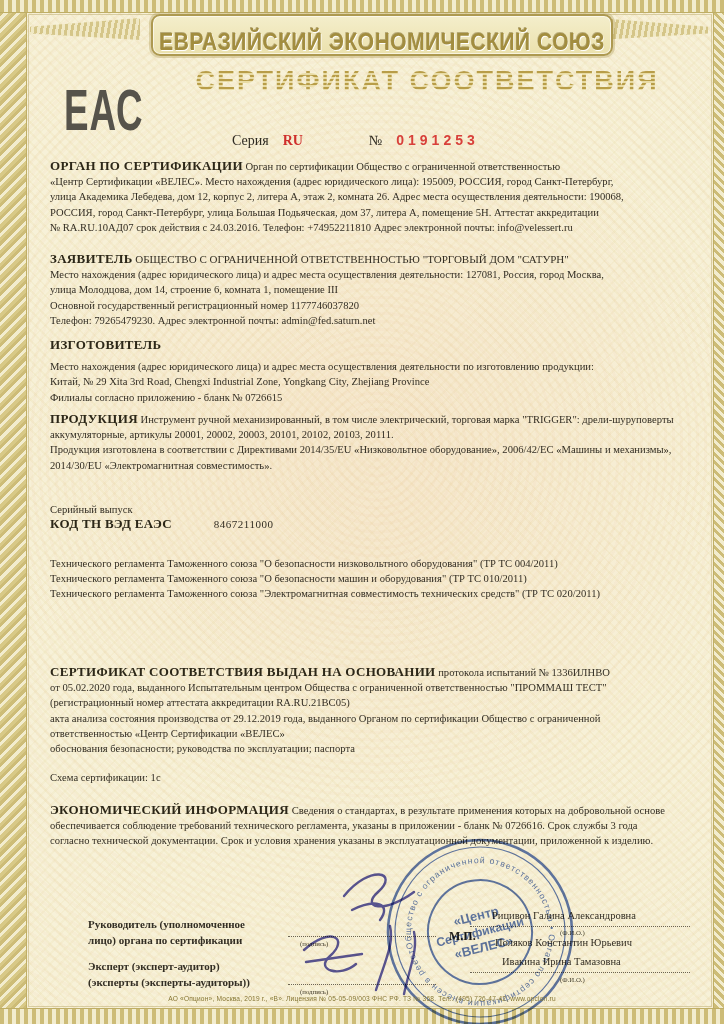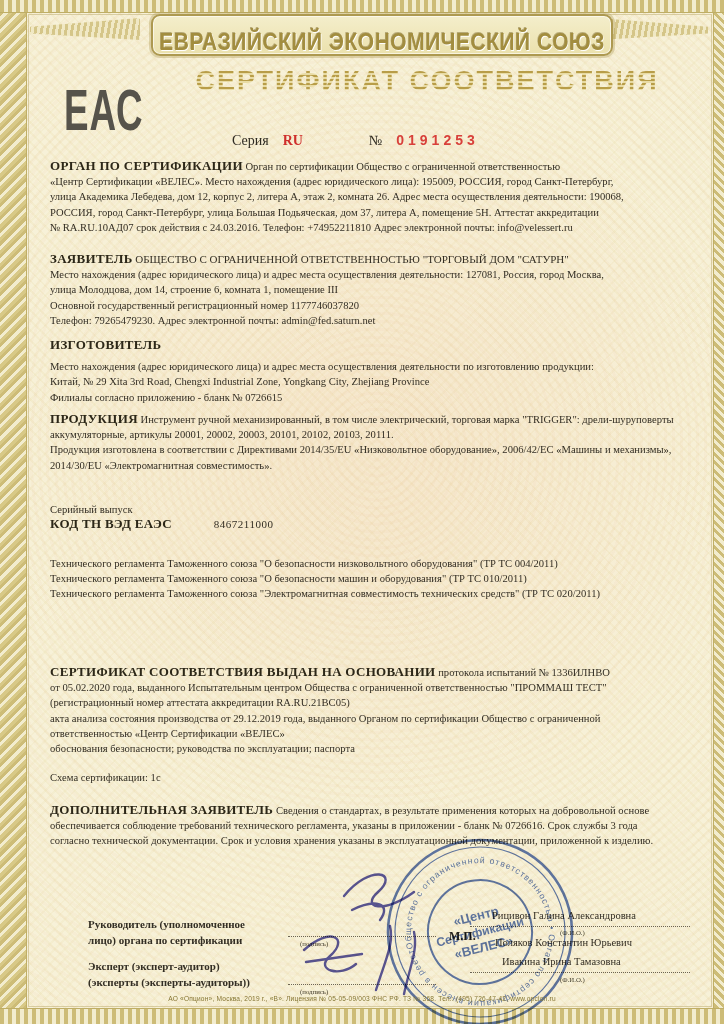--- a/index.html
+++ b/index.html
@@ -150,21 +150,21 @@
 
   <div class="sec" style="top:664px"><b class="h">СЕРТИФИКАТ СООТВЕТСТВИЯ ВЫДАН НА ОСНОВАНИИ</b> <span class="t">протокола испытаний № 1336ИЛНВО</span>
     <div class="t">от 05.02.2020 года, выданного Испытательным центром Общества с ограниченной ответственностью "ПРОММАШ ТЕСТ"
 (регистрационный номер аттестата аккредитации RA.RU.21ВС05)
 акта анализа состояния производства от 29.12.2019 года, выданного Органом по сертификации Общество с ограниченной
 ответственностью «Центр Сертификации «ВЕЛЕС»
 обоснования безопасности; руководства по эксплуатации; паспорта</div>
     <div class="scheme">Схема сертификации: 1с</div>
   </div>
 
-  <div class="sec" style="top:802px"><b class="h">ДОПОЛНИТЕЛЬНАЯ ЗАЯВИТЕЛЬ</b> <span class="t">Сведения о стандартах, в результате применения которых на добровольной основе
+  <div class="sec" style="top:802px"><b class="h">ЭКОНОМИЧЕСКИЙ ИНФОРМАЦИЯ</b> <span class="t">Сведения о стандартах, в результате применения которых на добровольной основе
 обеспечивается соблюдение требований технического регламента, указаны в приложении - бланк № 0726616. Срок службы 3 года
 согласно технической документации. Срок и условия хранения указаны в эксплуатационной документации, приложенной к изделию.</span></div>
 
 
   <div class="sig" style="left:88px;top:916px;width:210px">Руководитель (уполномоченное
 лицо) органа по сертификации</div>
   <div class="sigline" style="left:288px;top:936px;width:148px"></div>
   <div class="sigcap" style="left:300px;top:940px">(подпись)</div>
 
   <div class="sig" style="left:88px;top:958px;width:220px">Эксперт (эксперт-аудитор)

